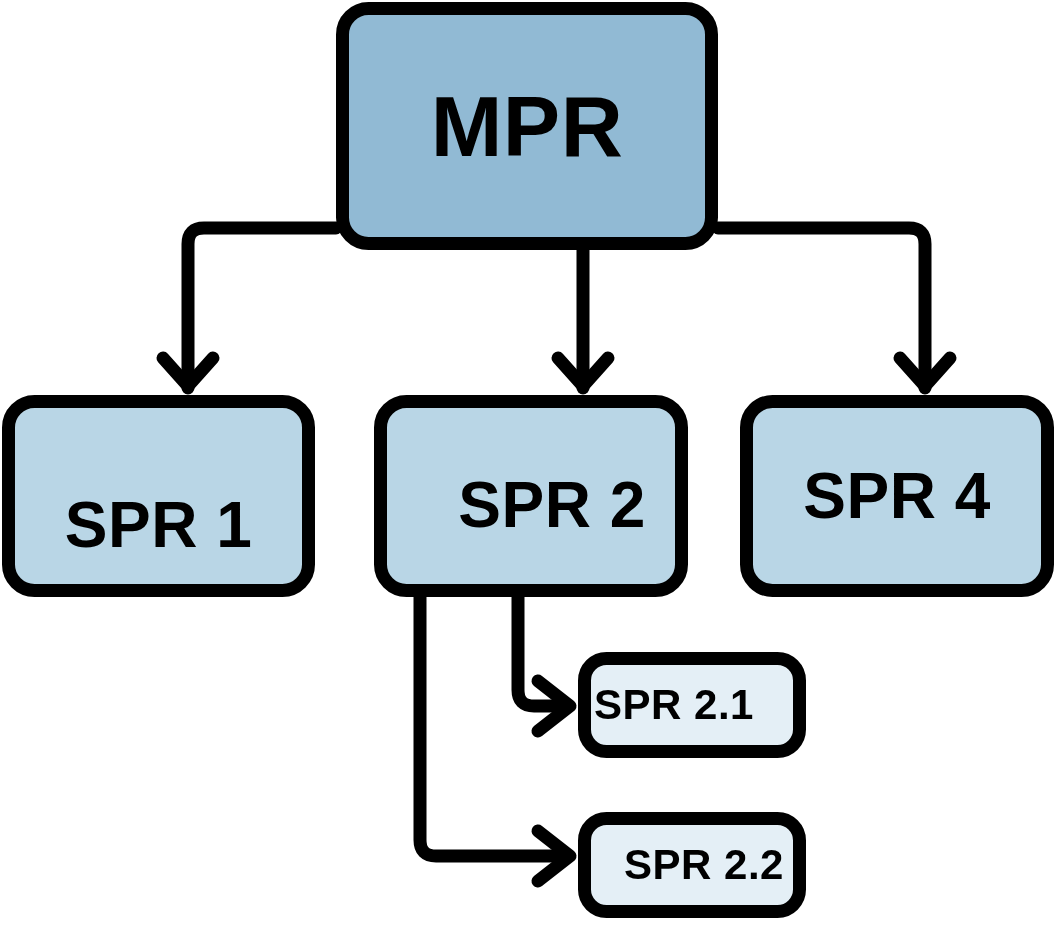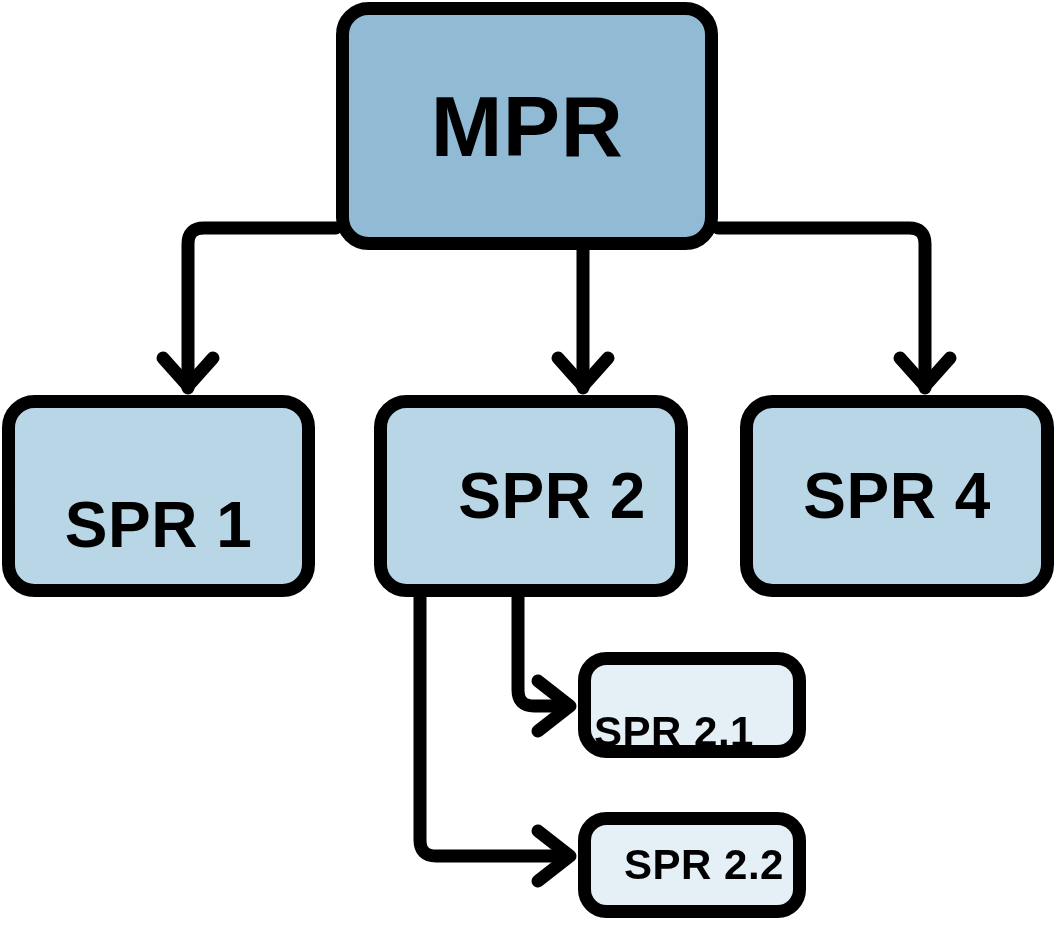--- a/index.html
+++ b/index.html
@@ -75,21 +75,21 @@
       <rect x="746.5" y="401.5" width="301" height="189" rx="26" ry="26" fill="#B9D6E6"></rect>
       <rect x="584.5" y="658.5" width="215" height="93" rx="22" ry="22" fill="#E4EFF6"></rect>
       <rect x="584.5" y="818.5" width="215" height="93" rx="22" ry="22" fill="#E4EFF6"></rect>
     </g>
   </svg>
 
   <div class="node-label label-root" style="left:336px; top:2px; width:382px; height:248px;">MPR</div>
 
   <div class="node-label label-level1" style="left:2px; top:395px; width:313px; height:260px;">SPR 1</div>
 
-  <div class="node-label label-level1" style="left:374px; top:395px; width:356px; height:202px;">SPR 2</div>
+  <div class="node-label label-level1" style="left:374px; top:404px; width:356px; height:202px;">SPR 2</div>
 
   <div class="node-label label-level1" style="left:740px; top:395px; width:314px; height:202px;">SPR 4</div>
 
-  <div class="node-label label-level2" style="left:578px; top:652px; width:192px; height:106px;margin-top:27px;">SPR 2.1</div>
+  <div class="node-label label-level2" style="left:578px; top:652px; width:192px; height:106px;">SPR 2.1</div>
 
   <div class="node-label label-level2" style="left:578px; top:812px; width:252px; height:106px;">SPR 2.2</div>
 
 </div>
 
 </body></html>

